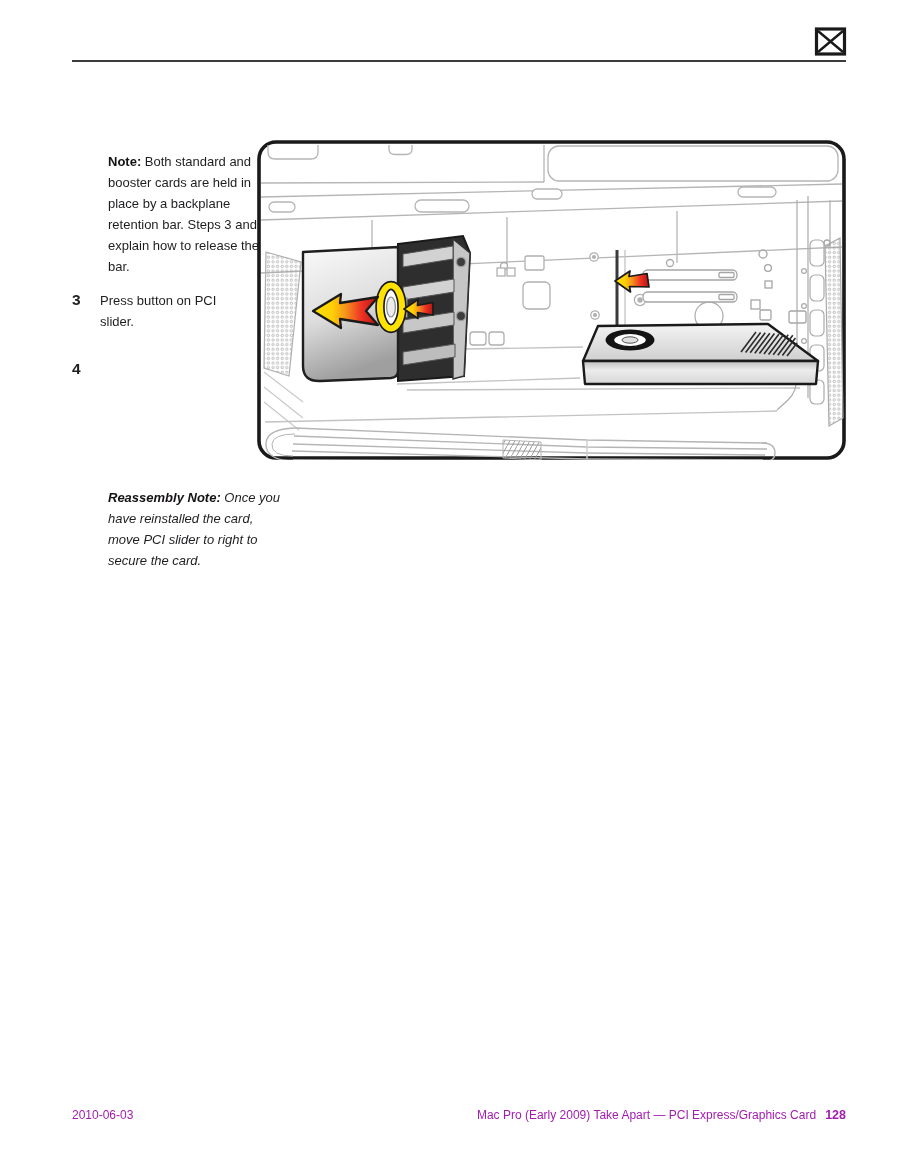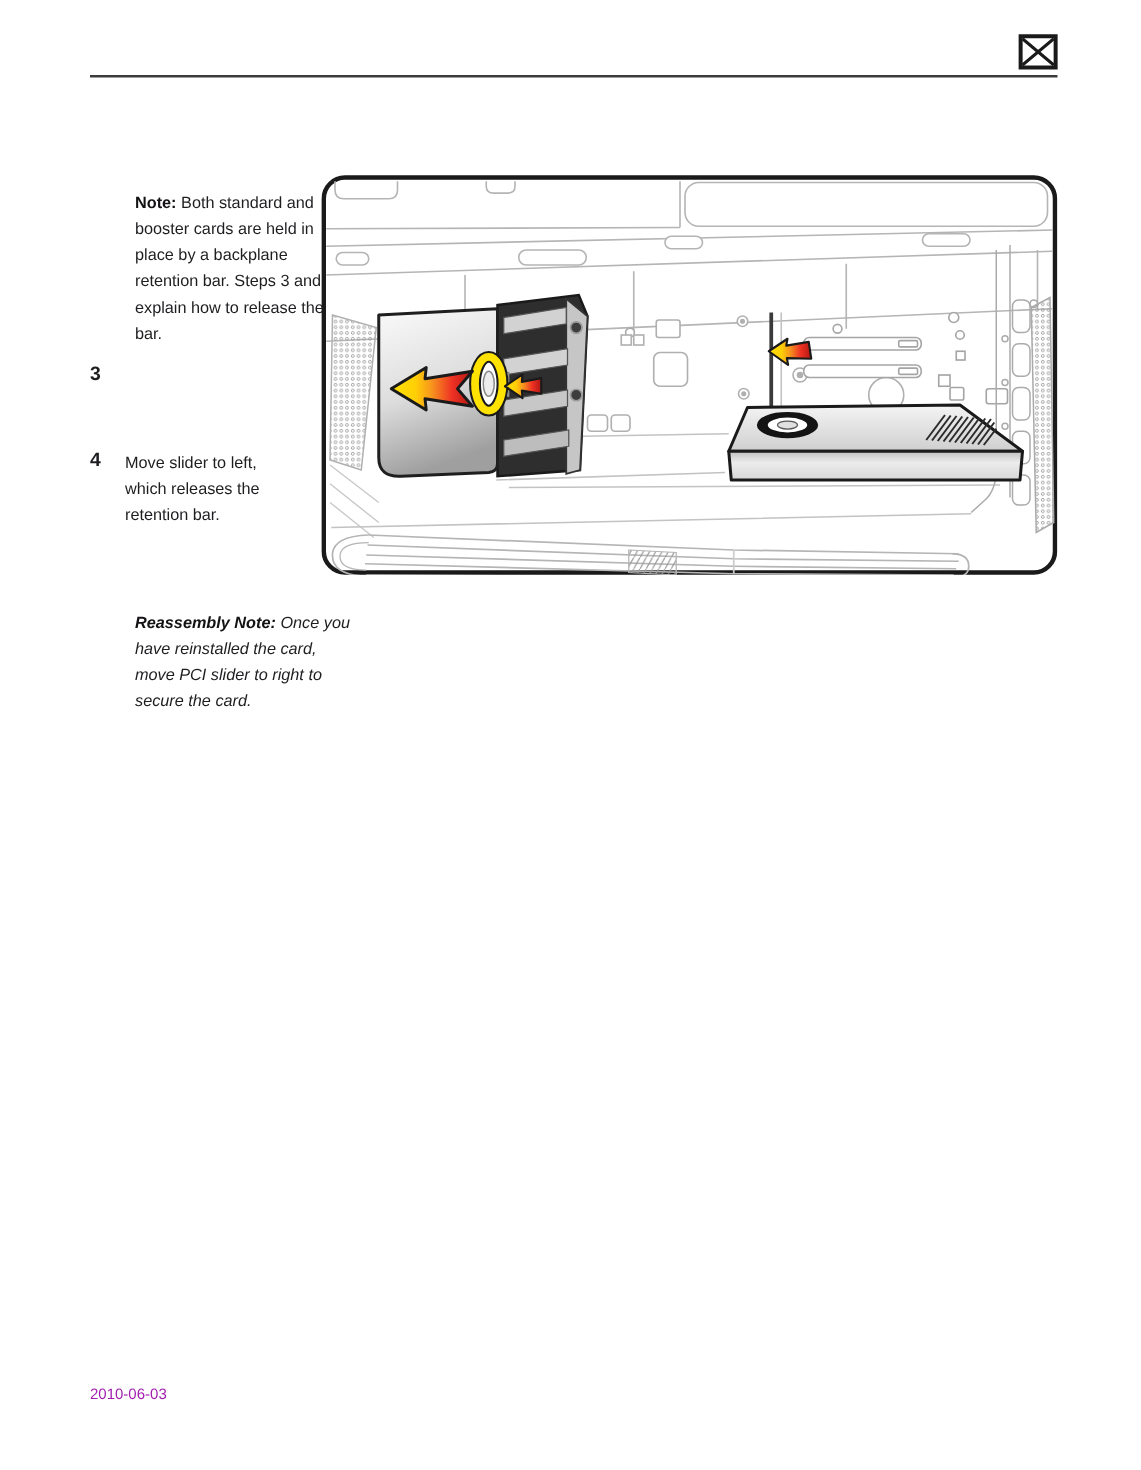--- a/index.html
+++ b/index.html
@@ -32,25 +32,25 @@
     <rect x="2.5" y="3" width="28" height="25" fill="#fff" stroke="#1a1a1a" stroke-width="3.2"></rect>
     <path d="M4,5 L29,26 M29,5 L4,26" fill="none" stroke="#1a1a1a" stroke-width="2.4"></path>
   </svg>
 </div>
 <div class="hr"></div>
 
 <p class="sidebar-block note-block"><b>Note:</b><span> Both standard and booster cards are held in place by a backplane retention bar. Steps 3 and 4 explain how to release the bar.</span></p>
 
 <div class="step step-3">
   <div class="step-num">3</div>
+  <div class="step-text">Press button on PCI slider.</div>
 </div>
 
 <div class="step step-4">
   <div class="step-num">4</div>
-  <div class="step-text">Move slider to left, which releases the retention bar.</div>
 </div>
 
 <p class="sidebar-block reassembly-block"><b>Reassembly Note:</b><span> Once you have reinstalled the card, move PCI slider to right to secure the card.</span></p>
 
 <div class="figure" aria-label="Mac Pro interior line art showing PCI fan unit with yellow highlight circle around slider button, large orange arrow pointing left, small arrow at button, second arrow at PCI slider rail, and graphics card installed below">
 <svg viewBox="0 0 589 320" width="589" height="320">
   <defs>
     <linearGradient id="boxGrad" x1="0" y1="0" x2="0.25" y2="1">
       <stop offset="0" stop-color="#fafafa"></stop>
           <stop offset="0.55" stop-color="#dddddd"></stop>
@@ -212,13 +212,17 @@
       <path d="M484,212 L499,192 M488.6,212.4 L503.6,192.4 M493.2,212.8 L508.2,192.8 M497.8,213.2 L512.8,193.2
                M502.4,213.6 L517.4,193.6 M507,214 L522,194 M511.6,214.4 L526.6,194.4 M516.2,214.8 L531.2,194.8
                M520.8,215.2 L535.8,195.2 M525.4,215.6 L538.4,198 M530,216 L540,203" fill="none"></path>
     </g>
   </g>
 </svg>
 </div>
 
 <div class="footer">
   <span>2010-06-03</span>
+  <span class="right">
+    <span>Mac Pro (Early 2009) Take Apart — PCI Express/Graphics Card</span>
+    <span class="pagenum">128</span>
+  </span>
 </div>
 
 </body></html>

